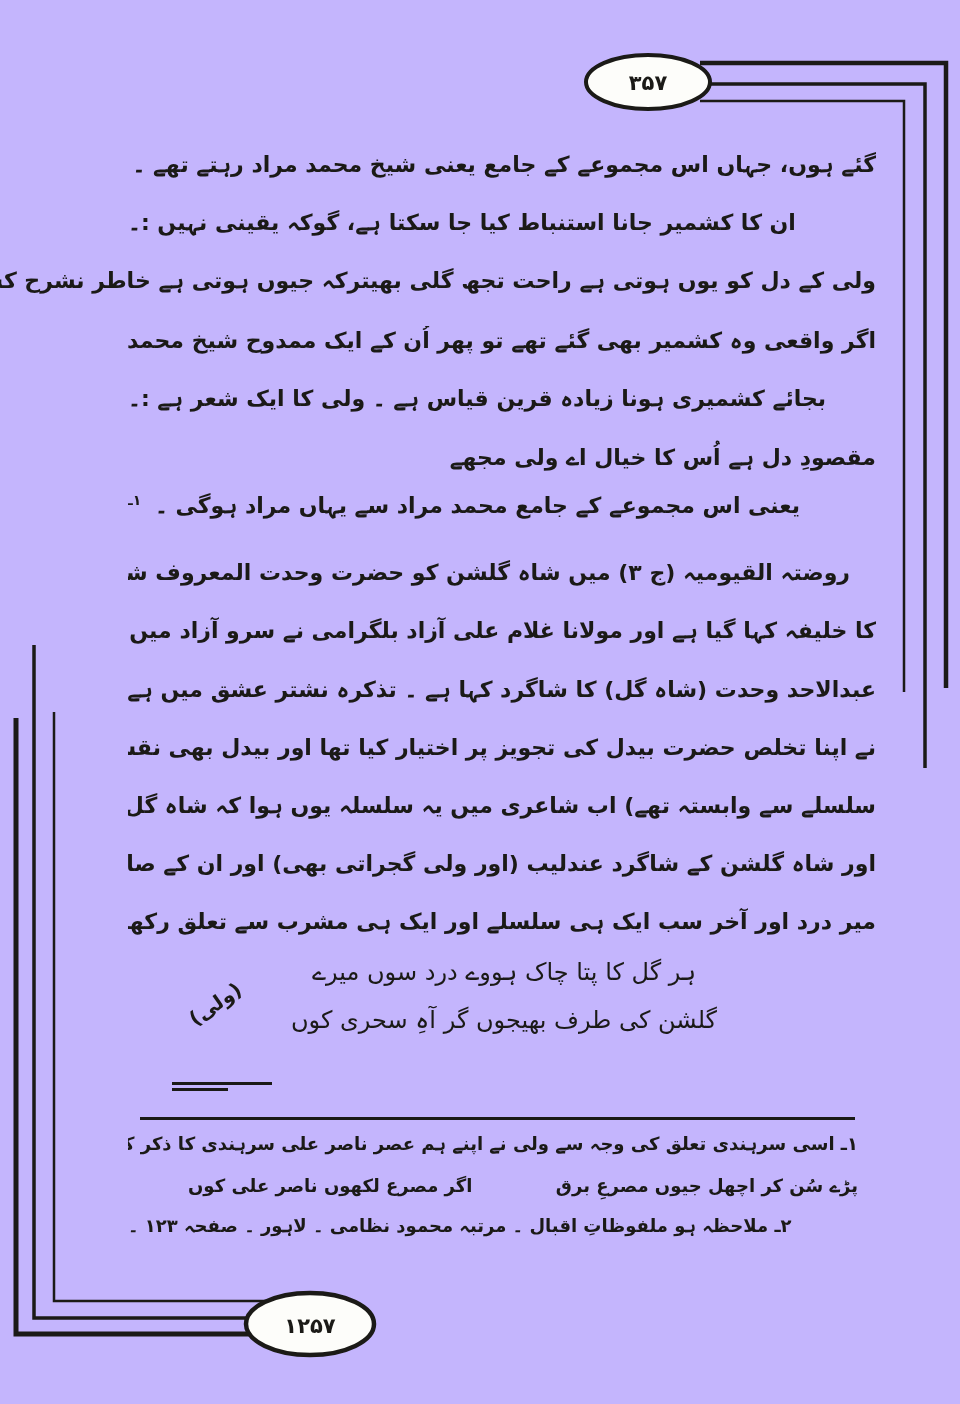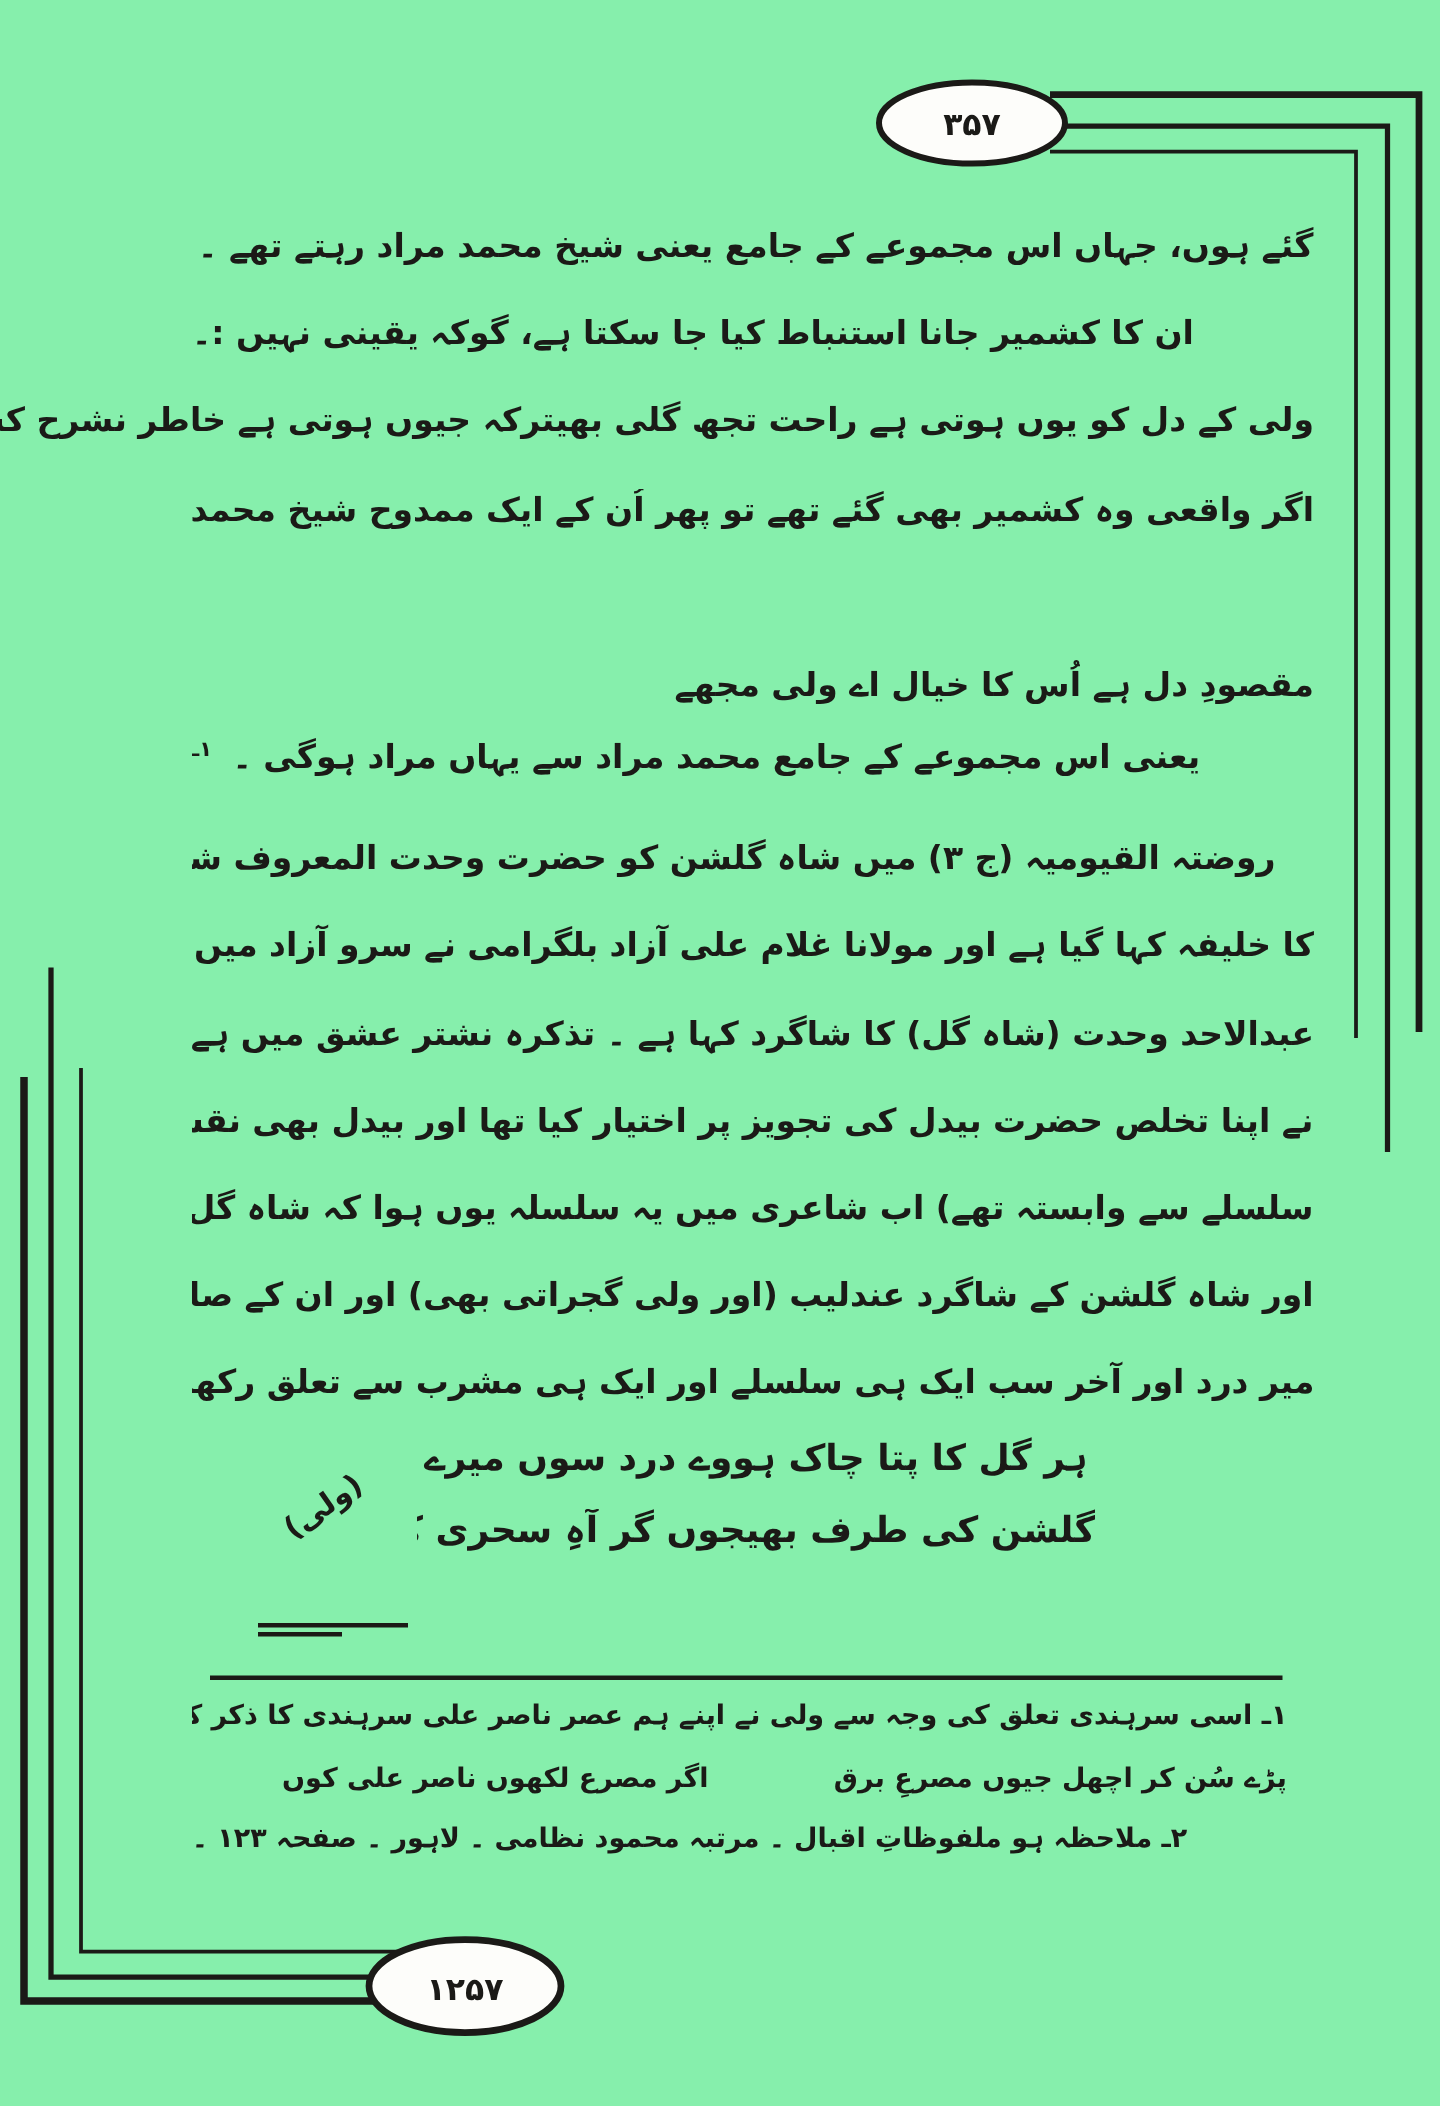--- a/index.html
+++ b/index.html
@@ -1,19 +1,19 @@
 <!DOCTYPE html>
 <html lang="ur"><head>
 <meta charset="utf-8">
 <style>
   html,body{margin:0;padding:0;background:#e8e8e4;}
   .page{
     position:relative;
     width:960px;height:1404px;
-    background:#86efac;
+    background:#c4b5fd;
     font-family:"DejaVu Sans",sans-serif;
     color:#1b1a17;
     overflow:hidden;
   }
   .frame{position:absolute;left:0;top:0;}
   .oval-num{
     font-family:"DejaVu Sans",sans-serif;
     font-size:21px;font-weight:bold;fill:#1b1a17;
   }
   .text-col{
@@ -35,21 +35,21 @@
     font-size:22px;font-weight:bold;line-height:1.35;
   }
   .c-half{white-space:nowrap;}
   .marker{font-size:14px;vertical-align:super;padding-right:6px;}
   .supmark{
     position:absolute;left:66px;top:-17px;
     font-size:14px;font-weight:bold;
   }
   .poem-line{
     position:absolute;right:146px;width:452px;
-    text-align:center;font-size:24px;font-weight:bold;
+    text-align:center;font-size:24px;font-weight:normal;
     white-space:nowrap;overflow:hidden;
   }
   .attribution{
     position:absolute;left:58px;top:992px;
     font-size:20px;font-weight:bold;
     transform:rotate(-35deg);
   }
   .mini-divider-1{
     position:absolute;left:172px;top:1082px;width:100px;height:3px;background:#1b1a17;
   }
@@ -96,20 +96,21 @@
 
     <div class="bline just" style="top:150px">گئے ہوں، جہاں اس مجموعے کے جامع یعنی شیخ محمد مراد رہتے تھے ۔ ولی کے اس شعر سے</div>
     <div class="bline start" style="top:208px">ان کا کشمیر جانا استنباط کیا جا سکتا ہے، گوکہ یقینی نہیں :۔</div>
 
     <div class="couplet" style="top:266px">
       <span class="c-half">ولی کے دل کو یوں ہوتی ہے راحت تجھ گلی بھیتر</span>
       <span class="c-half">کہ جیوں ہوتی ہے خاطر نشرح کشمیر کے دیکھے</span>
     </div>
 
     <div class="bline just" style="top:326px">اگر واقعی وہ کشمیر بھی گئے تھے تو پھر اُن کے ایک ممدوح شیخ محمد مراد کا گجراتی ہونے کے</div>
+    <div class="bline start" style="top:384px">بجائے کشمیری ہونا زیادہ قرین قیاس ہے ۔ ولی کا ایک شعر ہے :۔</div>
 
     <div class="couplet" style="top:443px">
       <span class="c-half">مقصودِ دل ہے اُس کا خیال اے ولی مجھے</span>
     </div>
 
     <div class="bline start" style="top:491px">
       <span>یعنی اس مجموعے کے جامع محمد مراد سے یہاں مراد ہوگی ۔</span>
       <span class="marker">۱ـ</span>
     </div>
 

